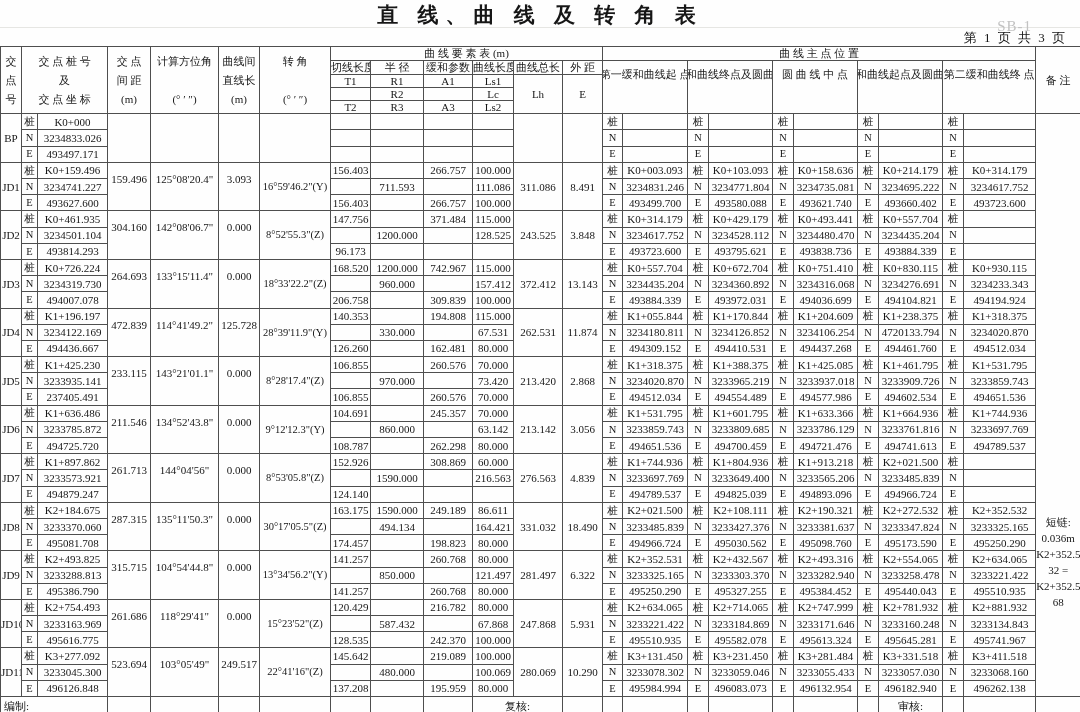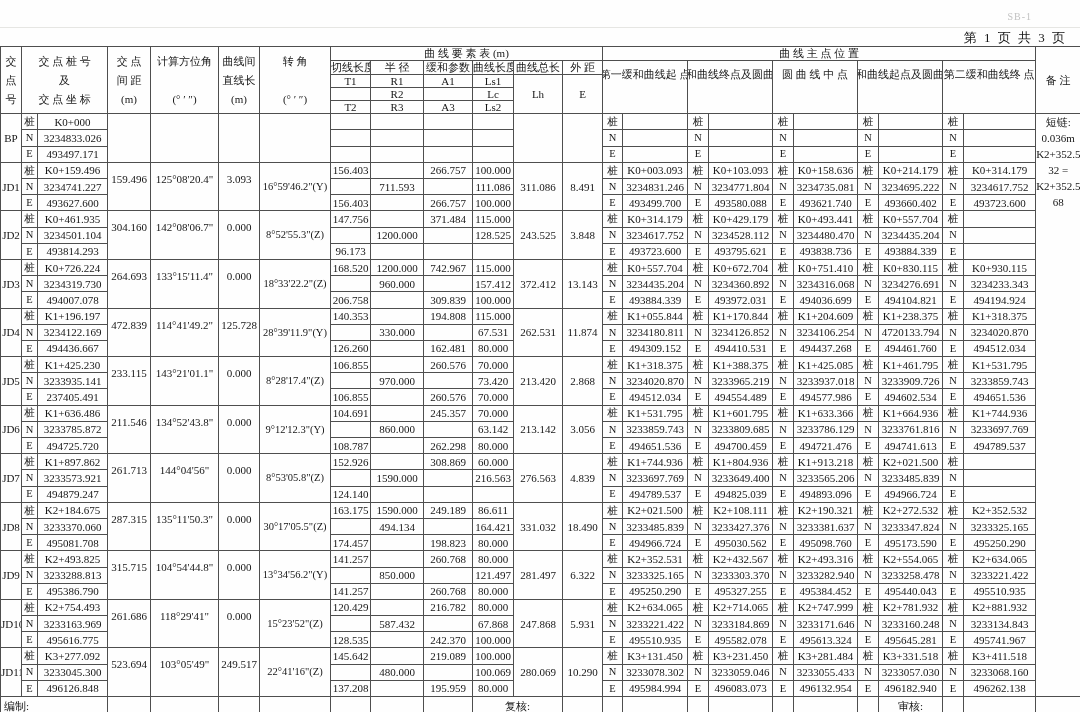--- a/index.html
+++ b/index.html
@@ -1,43 +1,44 @@
 <!DOCTYPE html>
 <html><head>
 <meta charset="utf-8">
 <style>
   html,body{margin:0;padding:0;}
   body{width:1080px;height:712px;background:#ffffff;font-family:"Liberation Serif","DejaVu Serif",serif;color:#161616;position:relative;overflow:hidden;}
   #page{position:absolute;inset:0;background:#fefefe;}
   .gridline{position:absolute;left:0;width:1080px;height:1px;background:#e6e6e3;}
   .title{position:absolute;top:1px;left:0;width:100%;text-align:center;font-size:21px;font-weight:bold;letter-spacing:7px;}
-  .docmark{position:absolute;top:11px;right:48px;font-size:10px;color:#c2c2c2;letter-spacing:1px;}
+  .docmark{position:absolute;top:18px;right:48px;font-size:15px;color:#c2c2c2;letter-spacing:1px;}
   .pageinfo{position:absolute;top:29px;right:13px;font-size:13px;font-weight:normal;letter-spacing:2px;}
   table{position:absolute;top:46px;left:0;width:1080px;border-collapse:collapse;table-layout:fixed;}
   th,td{border:1px solid #4e4e4e;padding:0;text-align:center;vertical-align:middle;font-weight:normal;font-size:11px;line-height:1.1;white-space:nowrap;overflow:hidden;color:#161616;}
   thead tr.h1{height:14px;} thead tr.h2{height:14px;padding-left:16px;} thead tr.h3{height:12px;}
   thead tr.h4{height:10px;} thead tr.h5{height:12px;}
   tbody tr{height:16.2px;}
   tbody tr.brow{height:20px;}
   td.top{vertical-align:top;padding-top:10px;}
   td.angle{font-size:10.5px;}
   td.lbl{font-size:10.5px;}
   td.ftl{text-align:left;padding-left:3px;}
   td.remark{vertical-align:top;}
-  .rbox{font-size:11px;line-height:16px;}
+  .rbox{margin-top:400px;font-size:11px;line-height:16px;}
   .hwrap{display:flex;flex-direction:column;justify-content:center;align-items:center;height:60px;}
   .hl{height:19px;line-height:19px;flex:0 0 19px;}
   .gwrap{display:flex;flex-direction:row;justify-content:center;align-items:flex-start;height:46px;}
   .gl{height:20px;line-height:20px;flex:0 0 20px;}
 </style>
 </head>
 <body>
 
 <div id="page">
   <div class="gridline" style="top:27px;"></div>
+  <div class="title">直 线、曲 线 及 转 角 表</div>
   <div class="docmark">SB-1</div>
   <div class="pageinfo">第 1 页    共 3 页</div>
 
   <table>
     <colgroup>
       <col style="width:21px">
         <col style="width:16px">
         <col style="width:70px">
       <col style="width:43px">
         <col style="width:68px">

